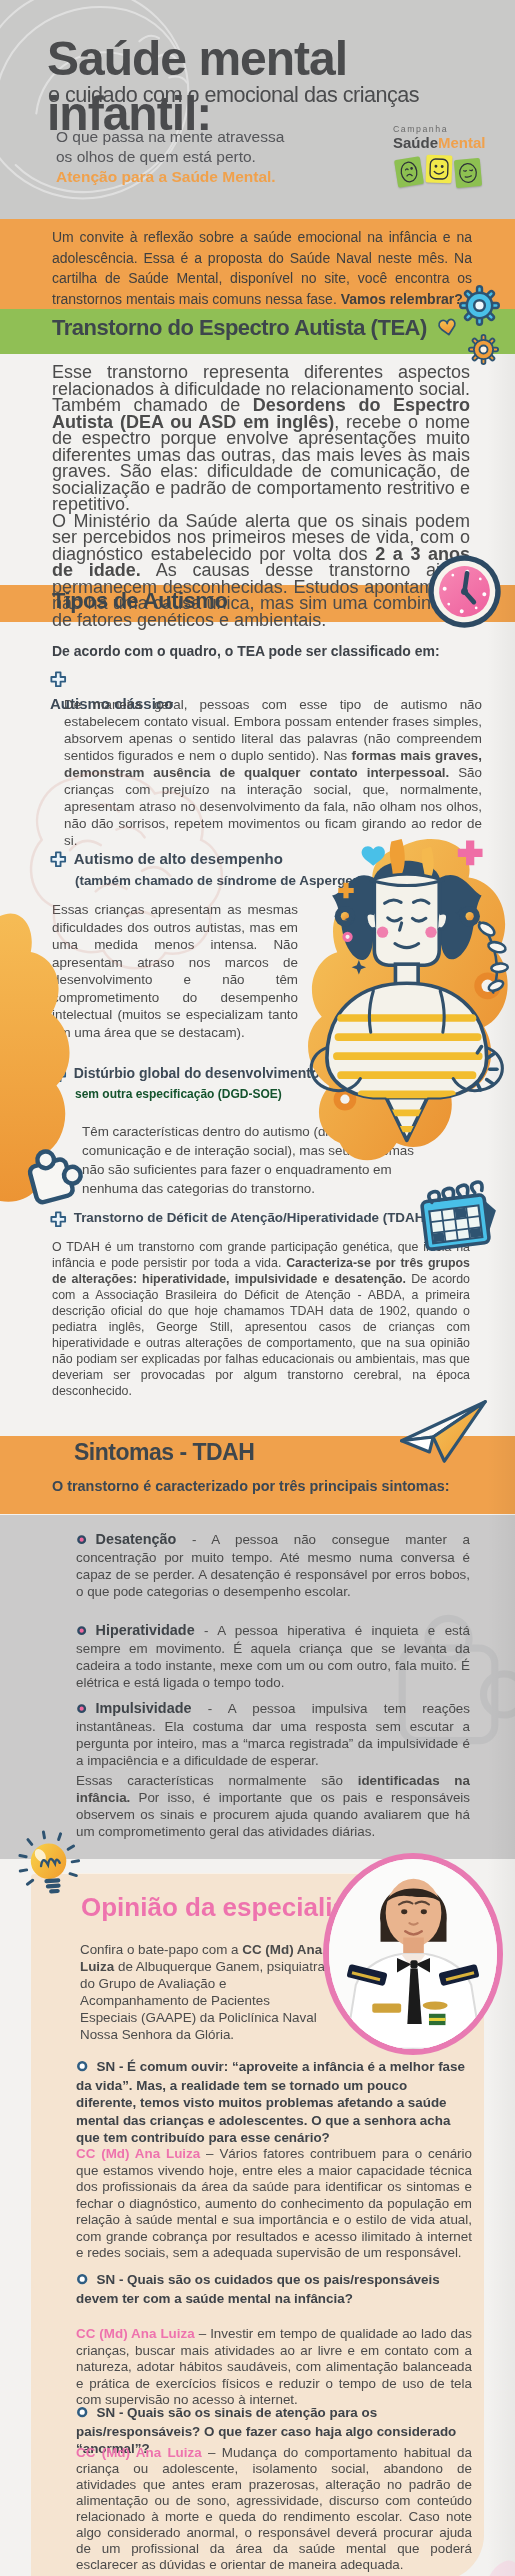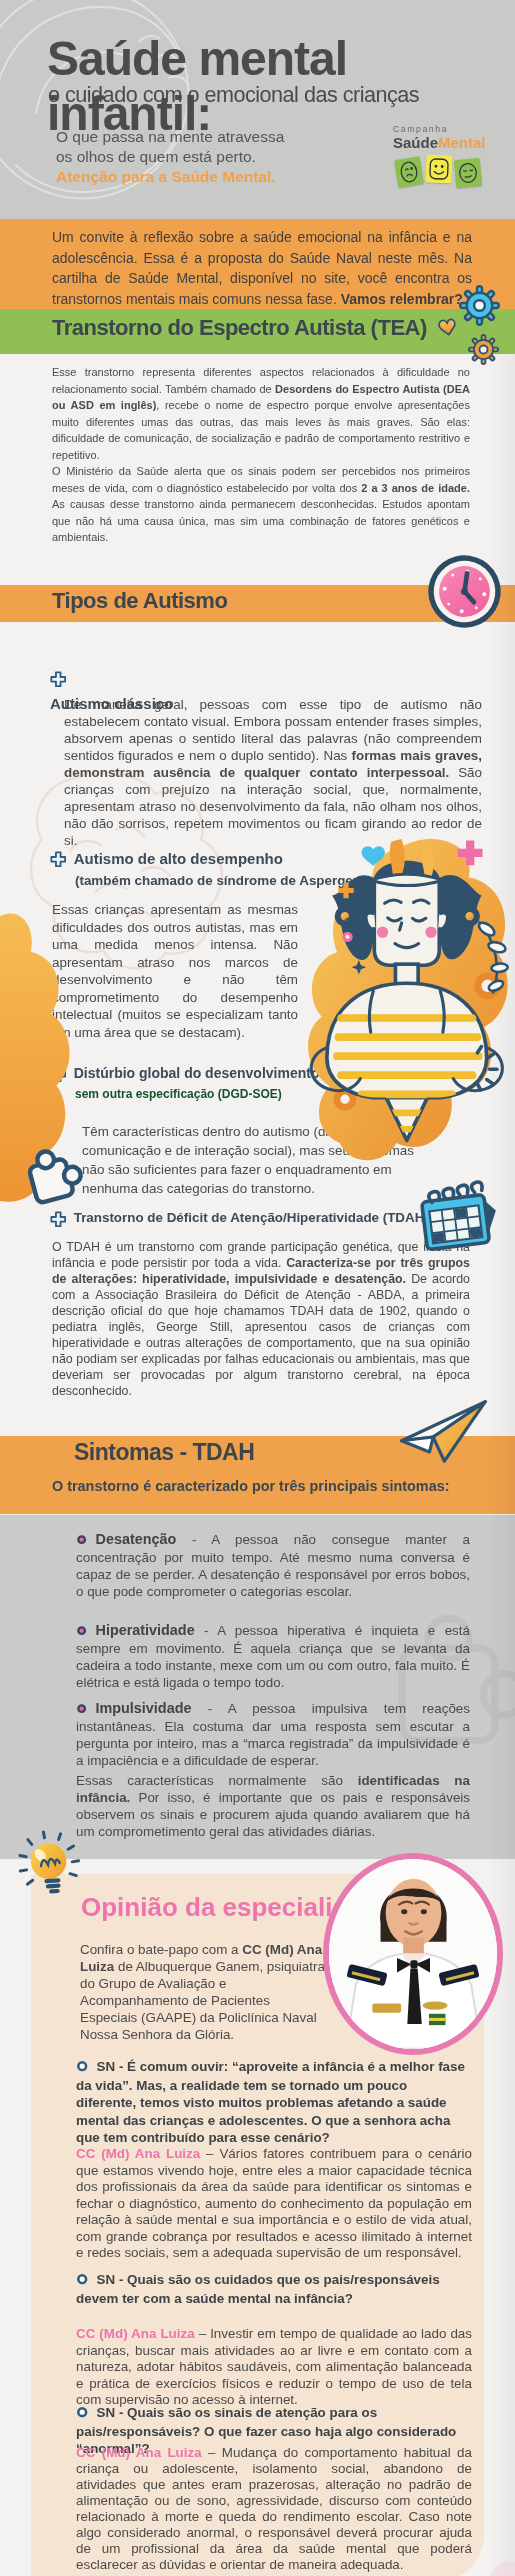--- a/index.html
+++ b/index.html
@@ -37,21 +37,21 @@
   .n1{background:#8dc051;transform:rotate(-9deg);margin-top:3.1px;}
   .n2{background:#f2e94b;transform:rotate(2deg);}
   .n3{background:#8dc051;transform:rotate(-5deg);margin-top:4.1px;}
   
   .intro-text{left:52px;top:227px;width:420px;font-size:14px;line-height:20.6px;color:#404040;text-align:justify;}
   
   .tea-title{left:52px;top:315px;font-size:22px;font-weight:bold;color:#3d464c;letter-spacing:-0.5px;}
   .icon-heart{left:437px;top:317px;}
   .icon-gear-blue{left:459px;top:285px;z-index:5;}
   .icon-gear-orange{left:468px;top:334px;z-index:5;}
-  .tea-para{left:52px;top:364px;width:418px;font-size:11px;line-height:16.5px;color:#4b4b4b;text-align:justify;}
+  .tea-para{left:52px;top:364px;width:418px;font-size:18px;line-height:16.5px;color:#4b4b4b;text-align:justify;}
   .tea-para p{margin:0;}
   .icon-clock{left:426px;top:553px;z-index:6;}
   
   .tipos-title{left:52px;top:588px;font-size:22px;font-weight:bold;color:#3d464c;letter-spacing:-0.5px;}
   .tipos-intro{left:52px;top:643px;font-size:14px;font-weight:bold;color:#3e4349;}
   .type-head{display:flex;align-items:flex-start;gap:7.2px;font-size:15px;font-weight:bold;color:#3d4a57;}
   .type-head svg{flex:0 0 auto;margin-top:1px;}
   .th1{left:50px;top:670px;flex-direction:column;}
   .t1-body{left:52px;top:696px;width:418px;font-size:13.4px;line-height:17px;color:#4b4b4b;margin-left:12px;}
   .th2{left:50px;top:850px;text-align:right;}
@@ -222,20 +222,21 @@
         </g>
       <g stroke="#2d4a63" stroke-width="6" stroke-linecap="round">
           <line x1="50" y1="50" x2="50" y2="26"></line>
           <line x1="50" y1="50" x2="64" y2="62"></line>
         </g>
       <circle cx="50" cy="50" r="4.5" fill="#2d4a63"></circle>
     </g>
   </svg>
 
   <div class="abs tipos-title">Tipos de Autismo</div>
+  <div class="abs tipos-intro">De acordo com o quadro, o TEA pode ser classificado em:</div>
 
   <div class="abs type-head th1">
     <svg width="16.5" height="16.5" viewBox="0 0 36 36">
         <path d="M13 3 h10 v10 h10 v10 h-10 v10 h-10 v-10 h-10 v-10 h10 z" fill="#eaf4fb" stroke="#2f5d82" stroke-width="4" stroke-linejoin="round"></path>
       </svg>
     <span>Autismo clássico</span>
   </div>
   <div class="abs t1-body just"><span>De maneira geral, pessoas com esse tipo de autismo não estabelecem contato visual. Embora possam entender frases simples, absorvem apenas o sentido literal das palavras (não compreendem sentidos figurados e nem o duplo sentido). Nas </span><span class="b">formas mais graves, demonstram ausência de qualquer contato interpessoal.</span><span> São crianças com prejuízo na interação social, que, normalmente, apresentam atraso no desenvolvimento da fala, não olham nos olhos, não dão sorrisos, repetem movimentos ou ficam girando ao redor de si.</span></div>
 
   <div class="abs type-head th2">
@@ -428,21 +429,21 @@
     <g fill="none" stroke="#10202c" stroke-width="14" stroke-linejoin="round">
       <rect x="60" y="80" width="180" height="180" rx="30"></rect>
         <circle cx="150" cy="62" r="40"></circle>
         <circle cx="258" cy="170" r="40"></circle>
     </g>
   </svg>
 
   <div class="abs symp symp1">
     <span class="dot"><svg width="11.3" height="11.3" viewBox="0 0 24 24">
           <circle cx="12" cy="12" r="7" fill="#f0699f" stroke="#2e4a63" stroke-width="5"></circle>
-        </svg></span><span class="term">Desatenção</span> <span>- A pessoa não consegue manter a concentração por muito tempo. Até mesmo numa conversa é capaz de se perder. A desatenção é responsável por erros bobos, o que pode comprometer o categorias escolar.</span>
+        </svg></span><span class="term">Desatenção</span> <span>- A pessoa não consegue manter a concentração por muito tempo. Até mesmo numa conversa é capaz de se perder. A desatenção é responsável por erros bobos, o que pode categorias o desempenho escolar.</span>
   </div>
   <div class="abs symp symp2">
     <span class="dot"><svg width="11.3" height="11.3" viewBox="0 0 24 24">
           <circle cx="12" cy="12" r="7" fill="#f0699f" stroke="#2e4a63" stroke-width="5"></circle>
         </svg></span><span class="term">Hiperatividade</span> <span>- A pessoa hiperativa é inquieta e está sempre em movimento. É aquela criança que se levanta da cadeira a todo instante, mexe com um ou com outro, fala muito. É elétrica e está ligada o tempo todo.</span>
   </div>
   <div class="abs symp symp3">
     <span class="dot"><svg width="11.3" height="11.3" viewBox="0 0 24 24">
           <circle cx="12" cy="12" r="7" fill="#f0699f" stroke="#2e4a63" stroke-width="5"></circle>
         </svg></span><span class="term">Impulsividade</span> <span>- A pessoa impulsiva tem reações instantâneas. Ela costuma dar uma resposta sem escutar a pergunta por inteiro, mas a “marca registrada” da impulsividade é a impaciência e a dificuldade de esperar.</span>

